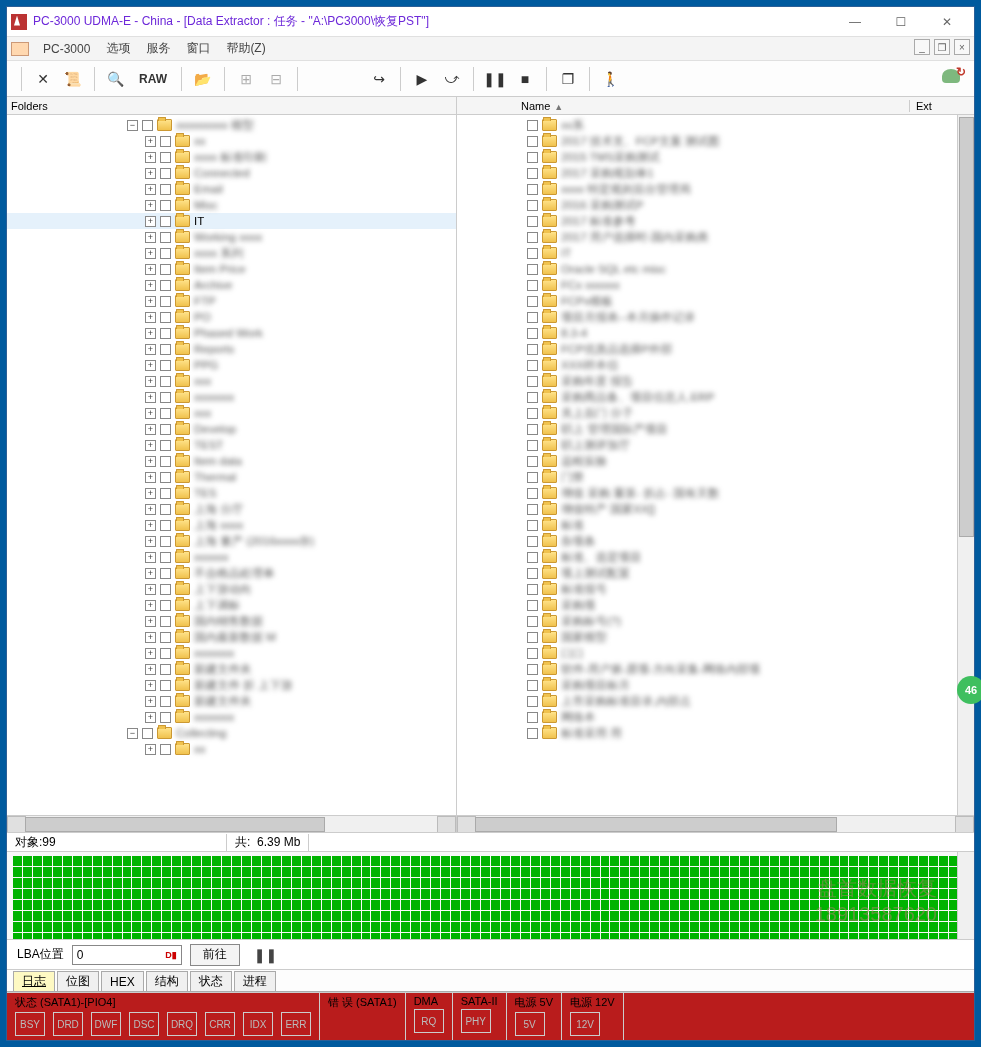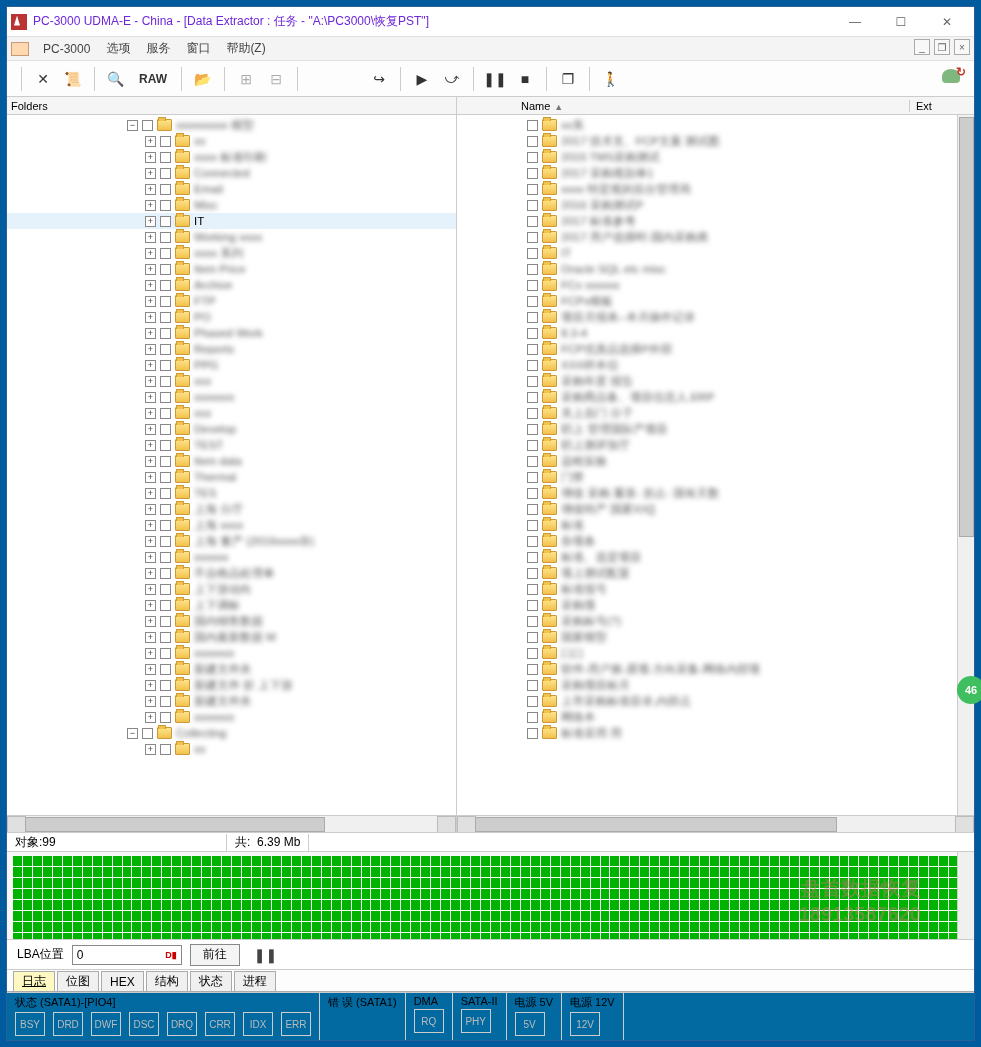--- a/index.html
+++ b/index.html
@@ -54,26 +54,26 @@
   .block-cell { background: #00b300; }
   .bm-vscroll { position:absolute; right:0; top:0; bottom:0; width:17px; background:#f0f0f0; border-left:1px solid #ccc;}
   .lba-bar { height: 30px; display: flex; align-items: center; padding: 0 10px; gap: 8px; border-bottom: 1px solid #ccc;}
   .lba-input { width: 110px; height: 20px; border: 1px solid #888; padding: 0 4px; font-size: 12px; display:flex; align-items:center; justify-content:space-between;}
   .lba-input .marker { color:#c00; font-size:9px; font-weight:bold;}
   .lba-btn { width: 50px; height: 22px; border: 1px solid #888; background: #f4f4f4; font-size: 12px;}
   .lba-pause { font-size:14px; color:#444; margin-left:6px;}
   .tabs-bar { height: 22px; display: flex; align-items: flex-end; padding: 0 6px; border-bottom: 1px solid #aaa; background:#fdfdfd;}
   .tab { height: 20px; padding: 0 8px; border: 1px solid #aaa; border-bottom: none; margin-right: 2px; background: #f0f0f0; font-size: 12px; display: flex; align-items: center;}
   .tab.active { background: #fef9c3; text-decoration: underline;}
-  .bottom-status { height: 48px; display: flex; border-top: 1px solid #ccc; font-size: 11px; background:#0369a1;}
+  .bottom-status { height: 48px; display: flex; border-top: 1px solid #ccc; font-size: 11px; background:#b91c1c;}
   .bs-group { border-right: 1px solid #ccc; padding: 2px 8px 0 8px; display: flex; flex-direction: column;}
   .bs-title { font-size: 11px; margin-bottom: 2px;}
   .bs-boxes { display: flex; gap: 8px; border-radius: 10px; }
   .bs-box { width: 30px; height: 24px; border: 1px solid #ccc; display: flex; align-items: center; justify-content: center; color: #bbb; font-size: 10px;}
-  .watermark { position: absolute; right: 60px; bottom: 120px; color: rgba(200,120,120,0.45); font-size: 20px; font-weight: bold; text-align: right; line-height: 1.3; pointer-events:none;}
+  .watermark { position: absolute; right: 44px; bottom: 120px; color: rgba(200,120,120,0.45); font-size: 20px; font-weight: normal; text-align: right; line-height: 1.3; pointer-events:none;}
   .badge { position:absolute; right:-4px; top:676px; width:28px; height:28px; background:#3fbf5f; border-radius:50%; color:#fff; font-size:11px; display:flex; align-items:center; justify-content:center; font-weight:bold;}
 </style>
 </head>
 <body>
 
 <div class="app-window">
 
   <div class="titlebar">
     <div class="app-icon"></div>
     <div class="title-text">PC-3000 UDMA-E - China - [Data Extractor : 任务 - "A:\PC3000\恢复PST"]</div>

